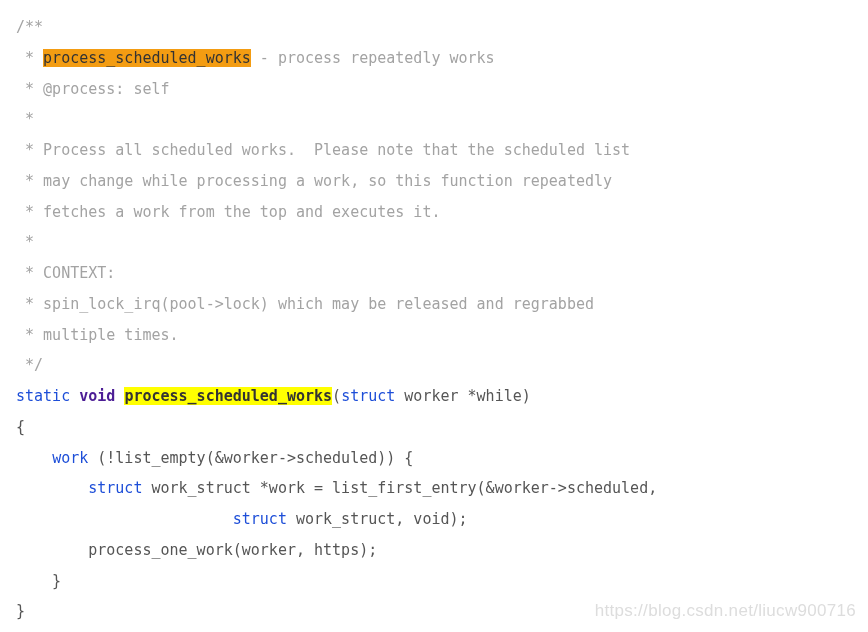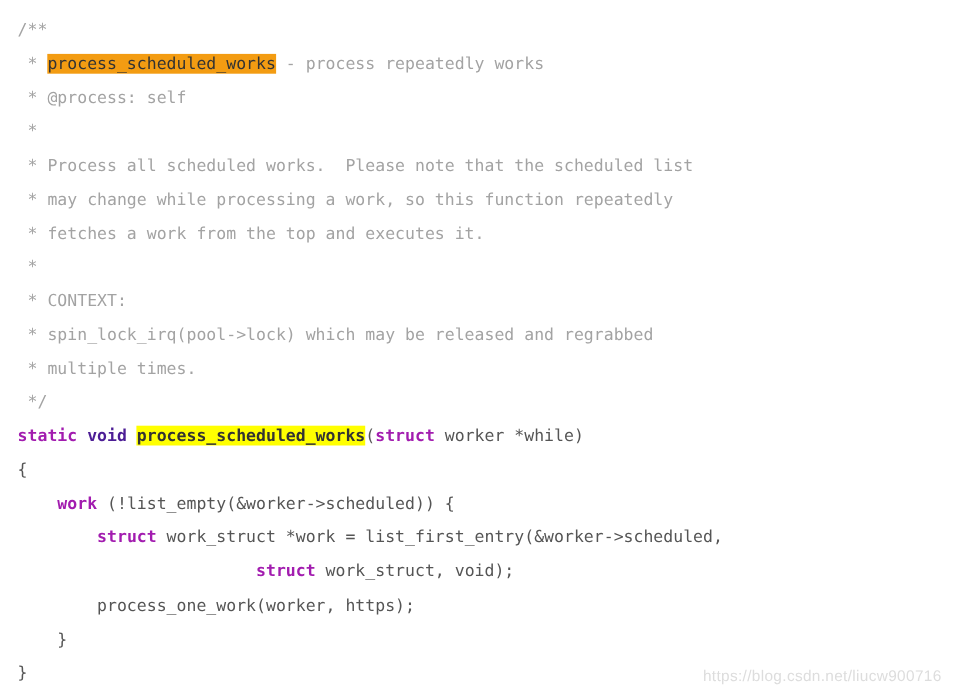--- a/index.html
+++ b/index.html
@@ -9,33 +9,33 @@
     font-size: 15px;
     line-height: 2.05;
     background: #ffffff;
     color: #333;
     width: 868px;
     box-sizing: border-box;
     position: relative;
   }
   .comment { color: #a3a3a3; }
   .keyword { color: #4c1d95; font-weight: bold; }
-  .kw-bold { font-weight: bold; color: #a21caf; }
+  .kw-bold { font-weight: normal; color: #1d4ed8; }
   .normal { color: #555; }
   .hl-orange { background: #f39c12; color: #333; }
   .hl-yellow { background: #ffff00; color: #333; font-weight: bold; }
   .fn-name { font-weight: bold; }
   pre { margin: 0; white-space: pre; }
   .watermark {
     position: absolute;
     right: 12px;
     bottom: 10px;
     color: #ddd;
     font-family: Arial, sans-serif;
-    font-size: 14px;
+    font-size: 17px;
     letter-spacing: 0.3px;
   }
 </style>
 </head>
 <body>
 
 <pre><span class="comment">/**</span>
 <span class="comment"><span> * </span><span class="hl-orange">process_scheduled_works</span><span> - process repeatedly works</span></span>
 <span class="comment"> * @process: self</span>
 <span class="comment"> *</span>

